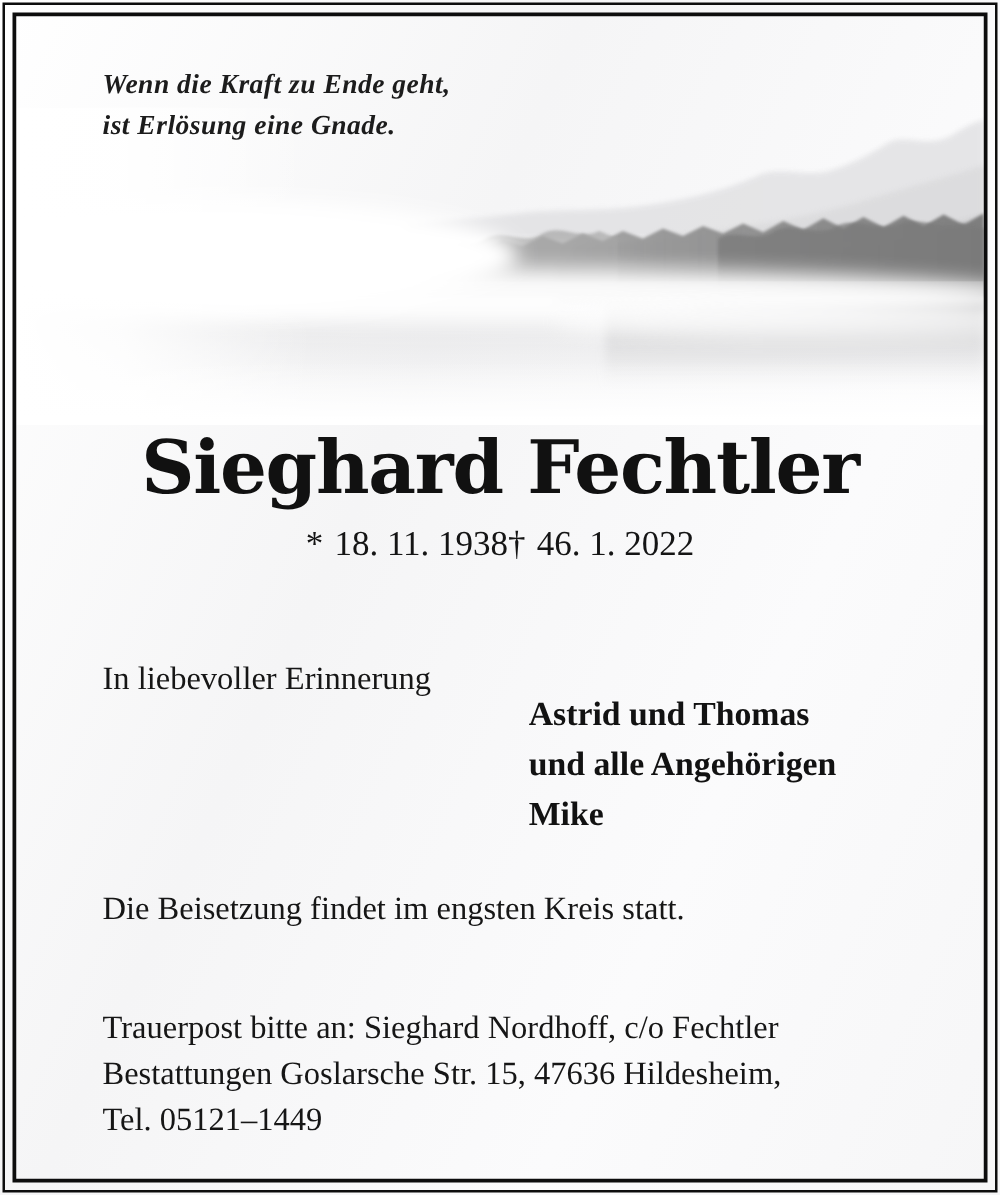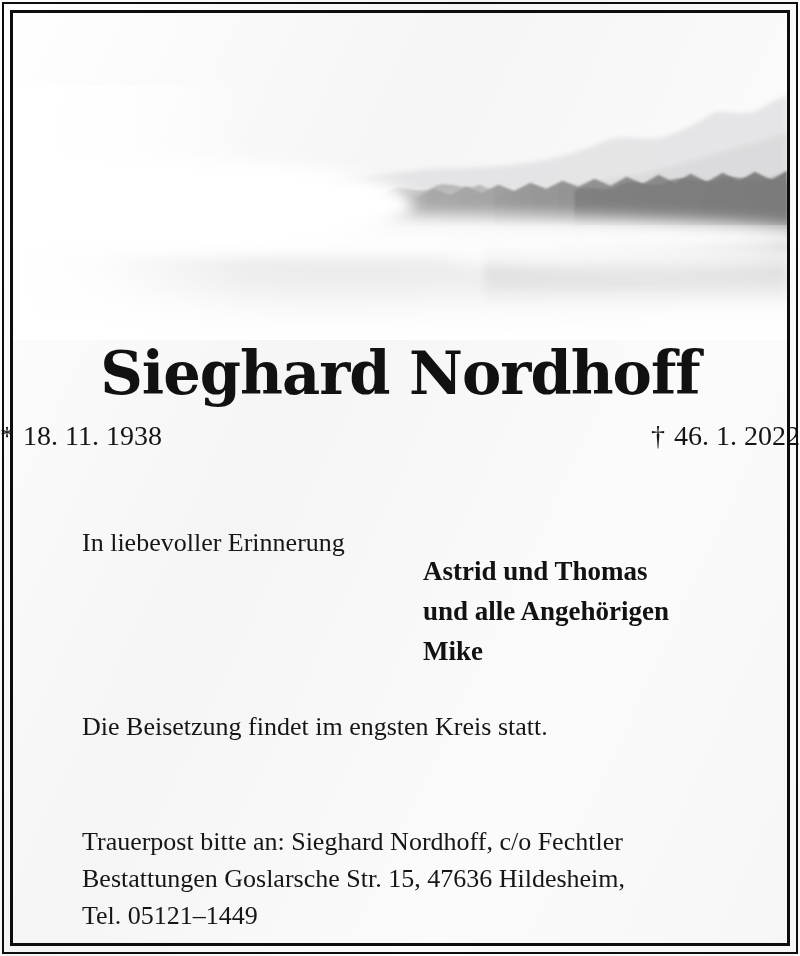--- a/index.html
+++ b/index.html
@@ -64,21 +64,21 @@
     letter-spacing: -1px;
     color: #111;
     z-index: 3;
   }
   .dates-row {
     position: absolute;
     left: 0;
     right: 0;
     top: 420px;
     display: flex;
-    justify-content: space-between;
+    justify-content: center;
     font-size: 28px;
     color: #151515;
     z-index: 3;
   }
   .date-item { white-space: nowrap; }
   .date-symbol { display: inline-block; margin-right: 9px; }
   .remembrance {
     position: absolute;
     left: 82px;
     top: 528px;
@@ -106,31 +106,34 @@
     z-index: 3;
   }
   .contact {
     position: absolute;
     left: 82px;
     top: 803px;
     font-size: 26px;
     line-height: 37px;
     color: #161616;
     z-index: 3;
-    margin-top: 20px;
   }
 </style>
 </head>
 <body>
 
 <div class="card">
 
   <div class="outer-frame"></div>
   <div class="inner-frame"></div>
 
+  <div class="quote">
+    <div>Wenn die Kraft zu Ende geht,</div>
+    <div>ist Erlösung eine Gnade.</div>
+  </div>
 
   <div class="photo">
     <svg viewBox="0 0 772 252" preserveAspectRatio="none" aria-hidden="true">
       <defs>
         <linearGradient id="fadeL" x1="0" y1="0" x2="1" y2="0">
           <stop offset="0" stop-color="#ffffff" stop-opacity="1"></stop>
           <stop offset="0.2" stop-color="#ffffff" stop-opacity="0.85"></stop>
           <stop offset="0.55" stop-color="#ffffff" stop-opacity="0"></stop>
         </linearGradient>
         <linearGradient id="fadeB" x1="0" y1="0" x2="0" y2="1">
@@ -194,21 +197,21 @@
         <ellipse cx="620" cy="170" rx="190" ry="14" fill="#ffffff" opacity="0.7" filter="url(#b8)"></ellipse>
       </g>
 
       <g>
         <rect x="0" y="0" width="430" height="252" fill="url(#fadeL)"></rect>
         <rect x="0" y="140" width="772" height="112" fill="url(#fadeB)"></rect>
       </g>
     </svg>
   </div>
 
-  <div class="deceased-name">Sieghard Nordhoff</div>
+  <div class="deceased-name">Sieghard Fechtler</div>
 
   <div class="dates-row">
     <div class="date-item">
       <span class="date-symbol">*</span><span>18. 11. 1938</span>
     </div>
     <div class="date-item">
       <span class="date-symbol">†</span><span>46. 1. 2022</span>
     </div>
   </div>
 

